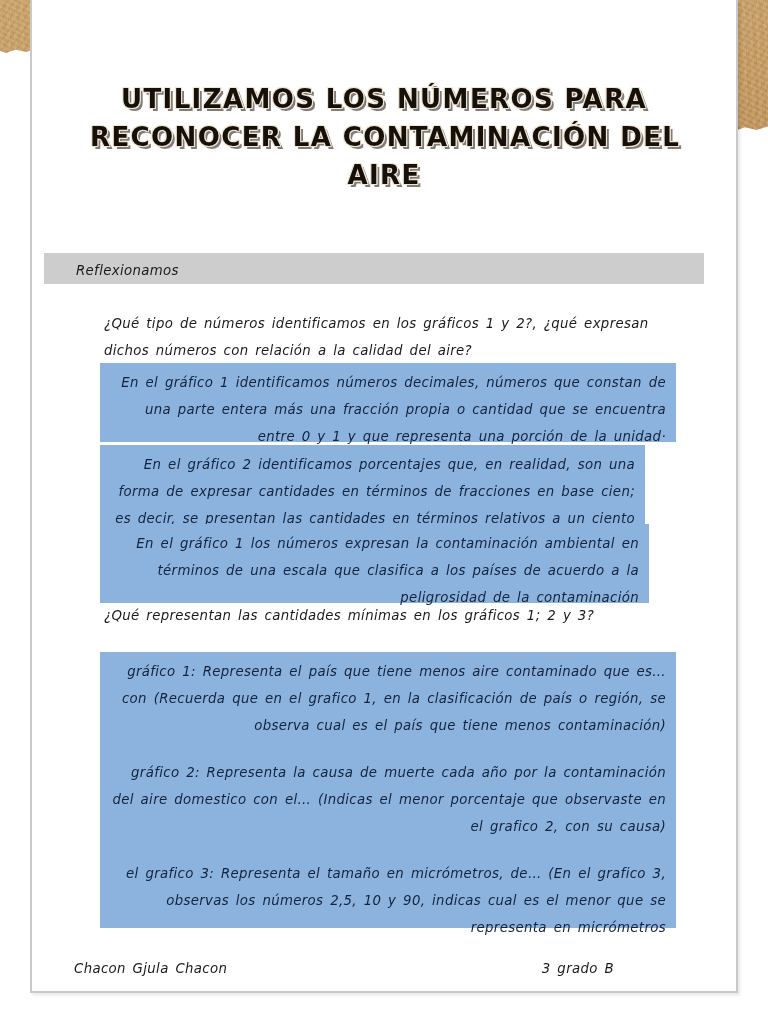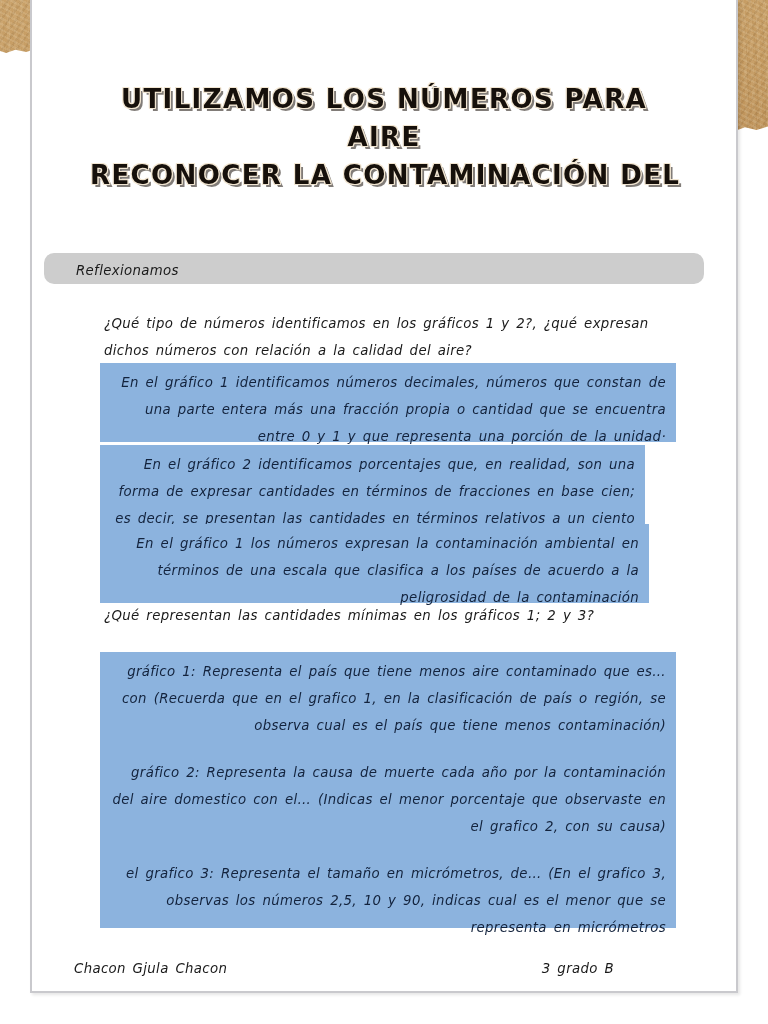--- a/index.html
+++ b/index.html
@@ -118,21 +118,20 @@
 
   
   .section-banner {
     position: absolute;
     left: 44px;
     top: 253px;
     width: 660px;
     height: 31px;
     background: #cdcdcd;
     z-index: 3;
-    border-radius: 10px;
   }
   .section-banner-label {
     position: absolute;
     left: 32px;
     top: 4px;
     font-family: "DejaVu Sans", sans-serif;
     font-style: italic;
     font-size: 15.5px;
     letter-spacing: .6px;
     color: #1a1a1a;
@@ -218,22 +217,22 @@
   </svg>
 
   <div class="page">
     <div class="page-inner"></div>
   </div>
 
   <div class="kraft" style="--tearmask:url(#tearmask); -webkit-mask-image:url(#tearmask); mask-image:url(#tearmask);"></div>
 
   <div class="title-block">
     <div class="title-line">UTILIZAMOS LOS NÚMEROS PARA</div>
+    <div class="title-line">RECONOCER LA CONTAMINACIÓN DEL</div>
     <div class="title-line">AIRE</div>
-    <div class="title-line">RECONOCER LA CONTAMINACIÓN DEL</div>
   </div>
 
   <div class="section-banner">
     <div class="section-banner-label hw">Reflexionamos</div>
   </div>
 
   <div class="question hw" style="left:104px; top:310px; width:572px;">¿Qué tipo de números identificamos en los gráficos 1 y 2?, ¿qué expresan dichos números con relación a la calidad del aire?</div>
 
   <div class="answer-box" style="left:100px; top:363px; width:576px; height:79px;">
     <p class="hw">En el gráfico 1 identificamos números decimales, números que constan de una parte entera más una fracción propia o cantidad que se encuentra entre 0 y 1 y que representa una porción de la unidad·</p>

